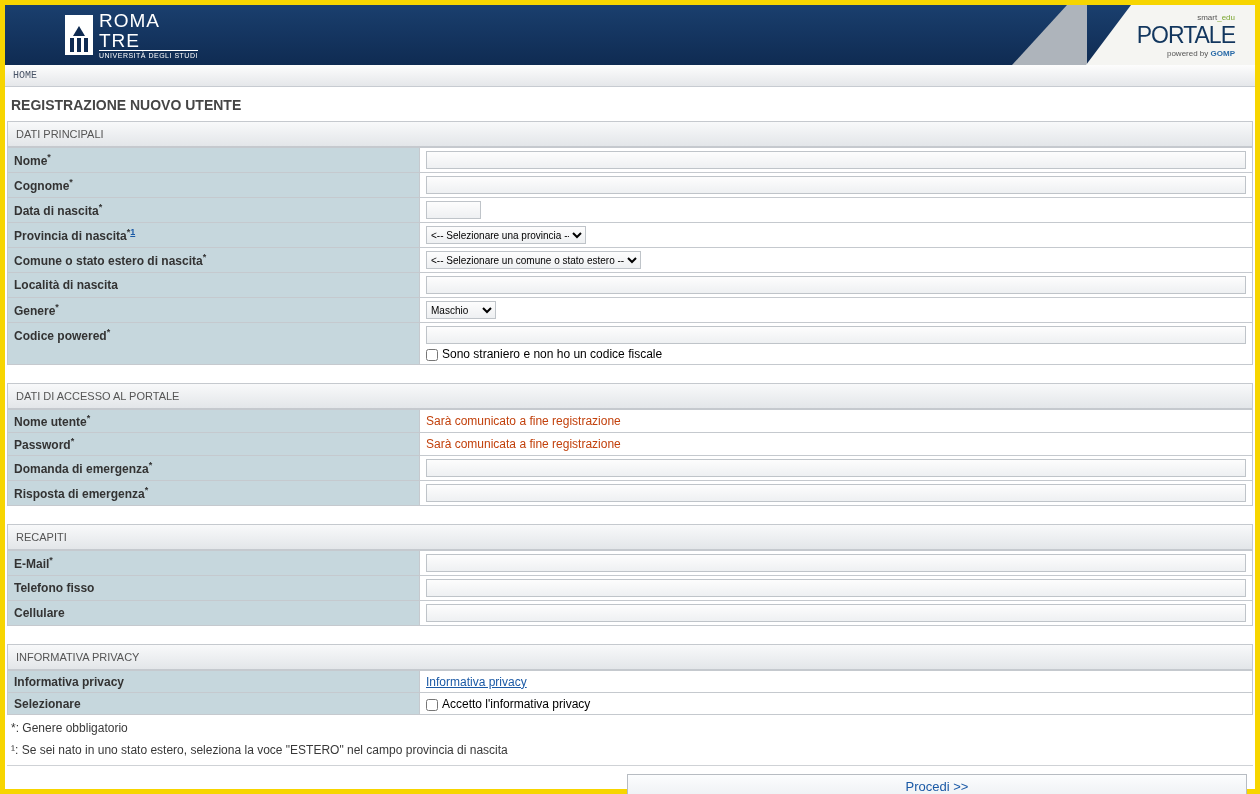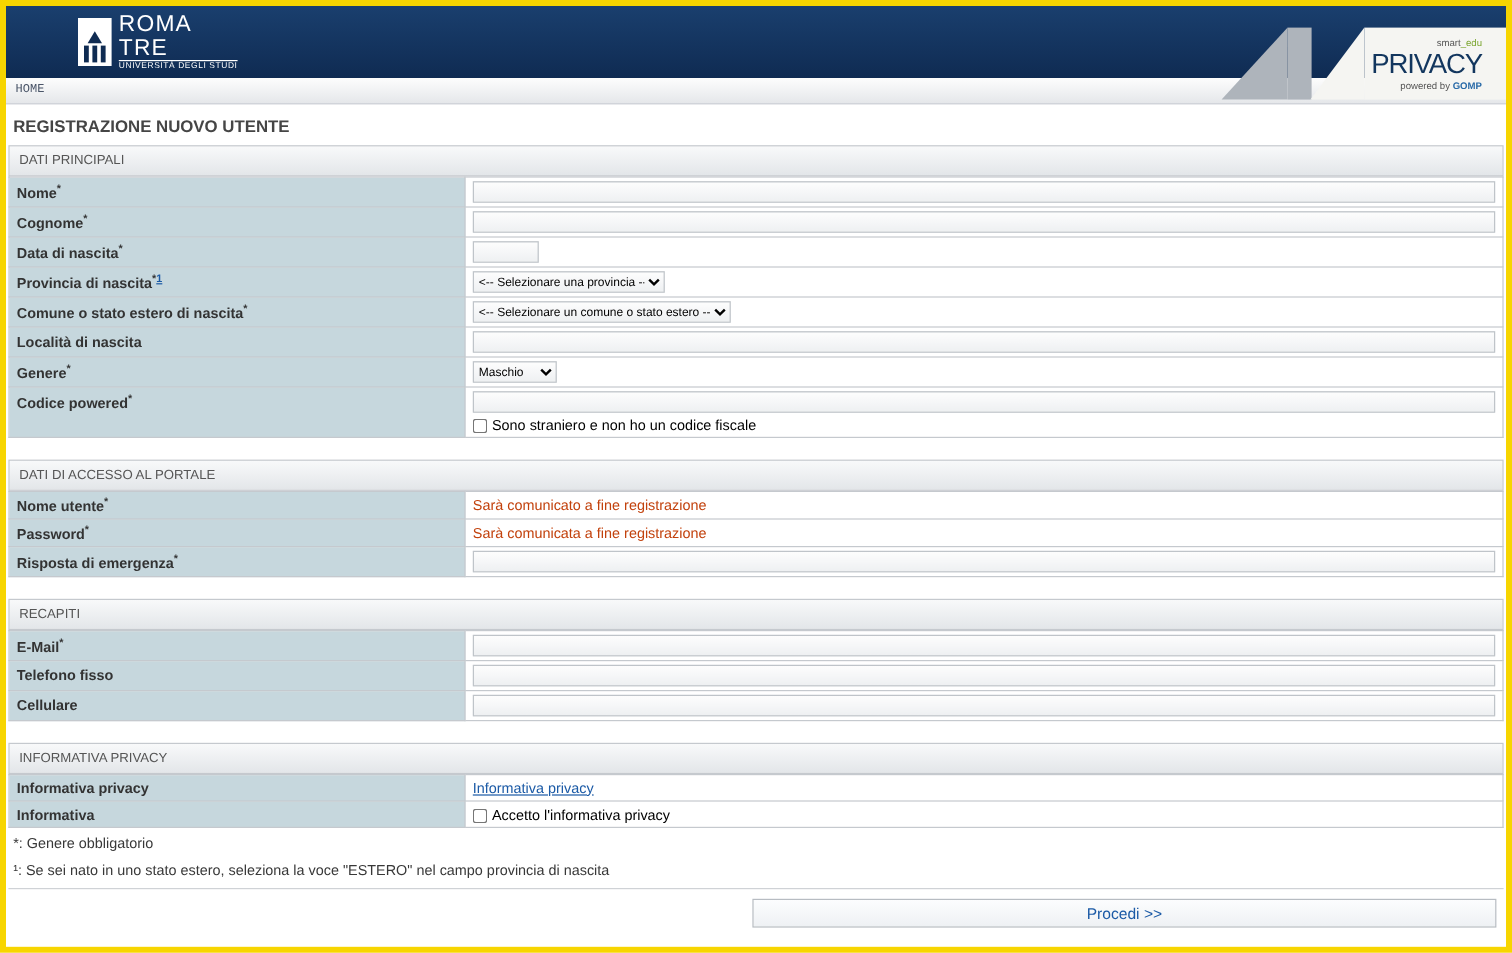--- a/index.html
+++ b/index.html
@@ -56,21 +56,21 @@
     width: 4px; height: 14px; background: #0f2b52;
   }
   .logo-text-main {
     font-size: 19px; letter-spacing: 1px; line-height: 1.05;
   }
   .logo-text-sub {
     font-size: 7px; letter-spacing: 0.5px; border-top: 1px solid #fff; padding-top: 1px;
   }
   .header-right {
     position: absolute;
-    right: 0; top: 18px; height: 60px;
+    right: 0; top: 0; height: 60px;
     display: flex;
     align-items: flex-start;
   }
   .slash1 {
     width: 0; height: 0;
     border-top: 60px solid transparent;
     border-right: 55px solid #aeb4bb;
   }
   .slash-mid { width: 20px; height: 60px; background: #aeb4bb; }
   .slash2 {
@@ -116,21 +116,21 @@
     padding: 6px 8px;
   }
   table.form-table { width: 100%; border-collapse: collapse; }
   table.form-table td {
     border: 1px solid #c5c9ce;
     padding: 3px 6px;
     font-size: 12px;
     vertical-align: middle;
   }
   td.label-cell {
-    width: 380px;
+    width: 412px;
     background: #c6d7dd;
     font-weight: bold;
     color: #333;
     height: 22px;
   }
   td.label-cell.tall { height: 40px; vertical-align: top; padding-top: 4px; }
   td.value-cell { background: #fff; }
   .req { font-size: 9px; vertical-align: super; }
   .note-sup { font-size: 9px; vertical-align: super; color: #1b5aa6; text-decoration: underline; }
   input[type=text].full {
@@ -183,21 +183,21 @@
       </div>
     </div>
     <div class="header-right">
       <div class="slash1"></div>
       <div class="slash-mid"></div>
       <div class="slash2"></div>
       <div class="right-label">
         <div class="smartedu">
           <span>smart</span><span class="green">_edu</span>
         </div>
-        <div class="studenti-text">PRIVACY</div>
+        <div class="studenti-text">PORTALE</div>
         <div class="gomp"><span>powered by</span> <b>GOMP</b></div>
       </div>
     </div>
   </div>
 
   <div class="navbar">
     <a href="#">HOME</a>
   </div>
 
   <div class="content">
@@ -254,20 +254,24 @@
       <tbody>
           <tr>
         <td class="label-cell"><span>Nome utente</span><span class="req">*</span></td>
         <td class="value-cell"><span class="static-text">Sarà comunicato a fine registrazione</span></td>
       </tr>
       <tr>
         <td class="label-cell"><span>Password</span><span class="req">*</span></td>
         <td class="value-cell"><span class="static-text">Sarà comunicata a fine registrazione</span></td>
       </tr>
       <tr>
+        <td class="label-cell"><span>Domanda di emergenza</span><span class="req">*</span></td>
+        <td class="value-cell"><input type="text" class="full" style=""></td>
+      </tr>
+      <tr>
         <td class="label-cell"><span>Risposta di emergenza</span><span class="req">*</span></td>
         <td class="value-cell"><input type="text" class="full" style=""></td>
       </tr>
     </tbody>
       </table>
 
     <div class="spacer"></div>
 
     <div class="section-head">RECAPITI</div>
     <table class="form-table">
@@ -290,21 +294,21 @@
     <div class="spacer"></div>
 
     <div class="section-head">INFORMATIVA PRIVACY</div>
     <table class="form-table">
       <tbody>
           <tr>
         <td class="label-cell"><span>Informativa privacy</span></td>
         <td class="value-cell"><a href="#" class="link">Informativa privacy</a></td>
       </tr>
       <tr>
-        <td class="label-cell"><span>Informativa</span></td>
+        <td class="label-cell"><span>Selezionare</span></td>
         <td class="value-cell">
           <div class="cb-line">
             <input type="checkbox" style="">
             <span>Accetto l'informativa privacy</span>
           </div>
         </td>
       </tr>
     </tbody>
       </table>
 

